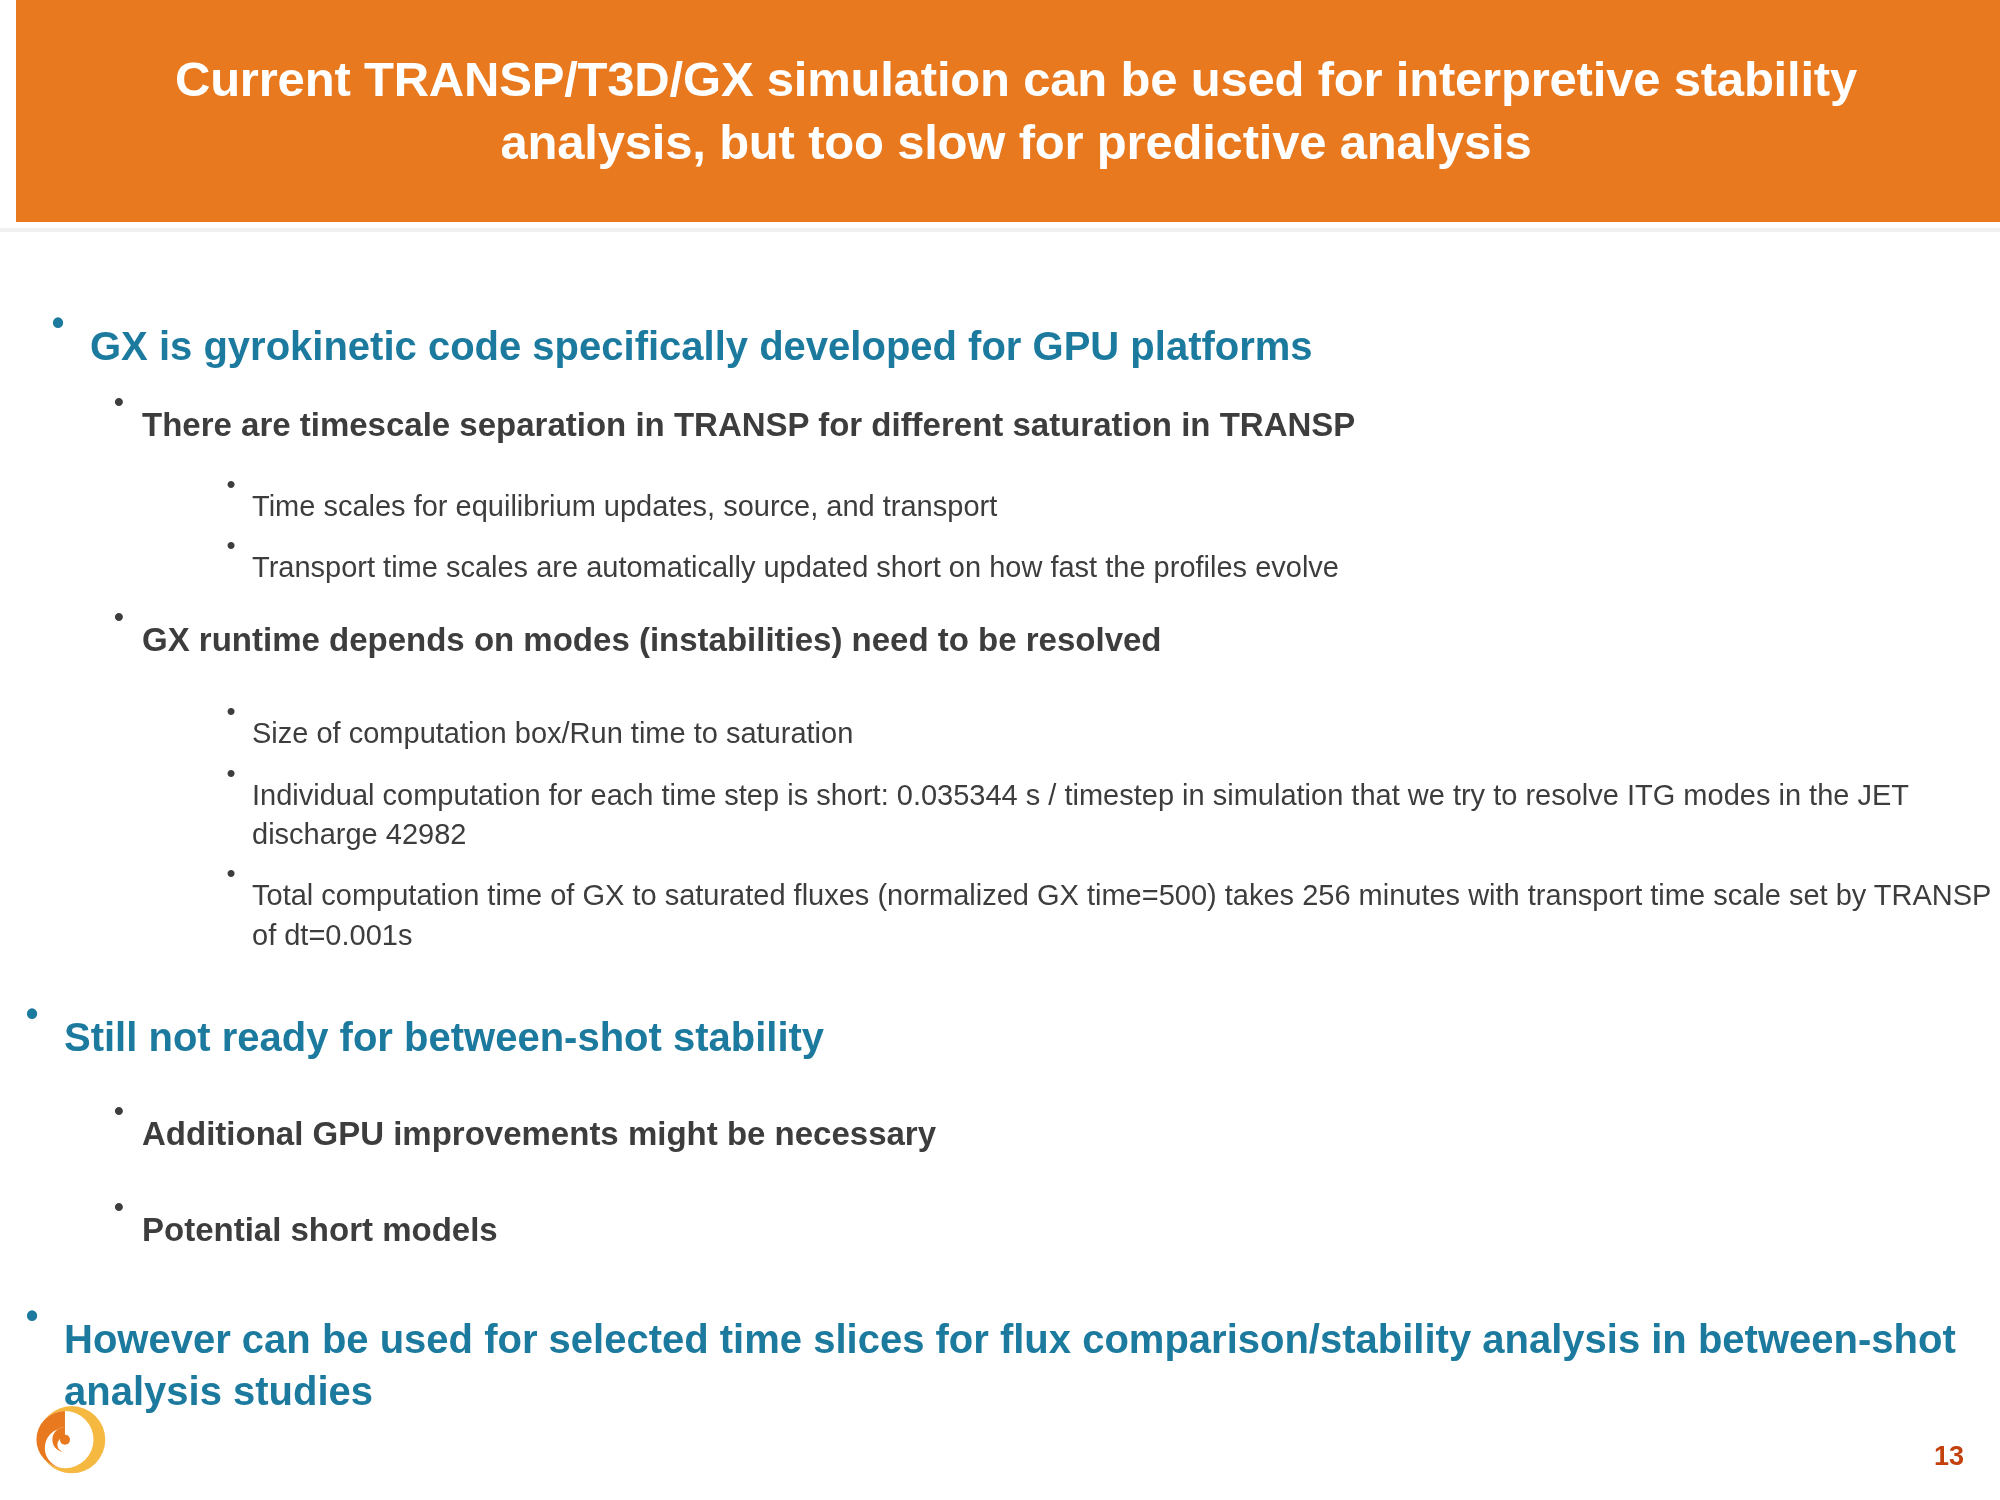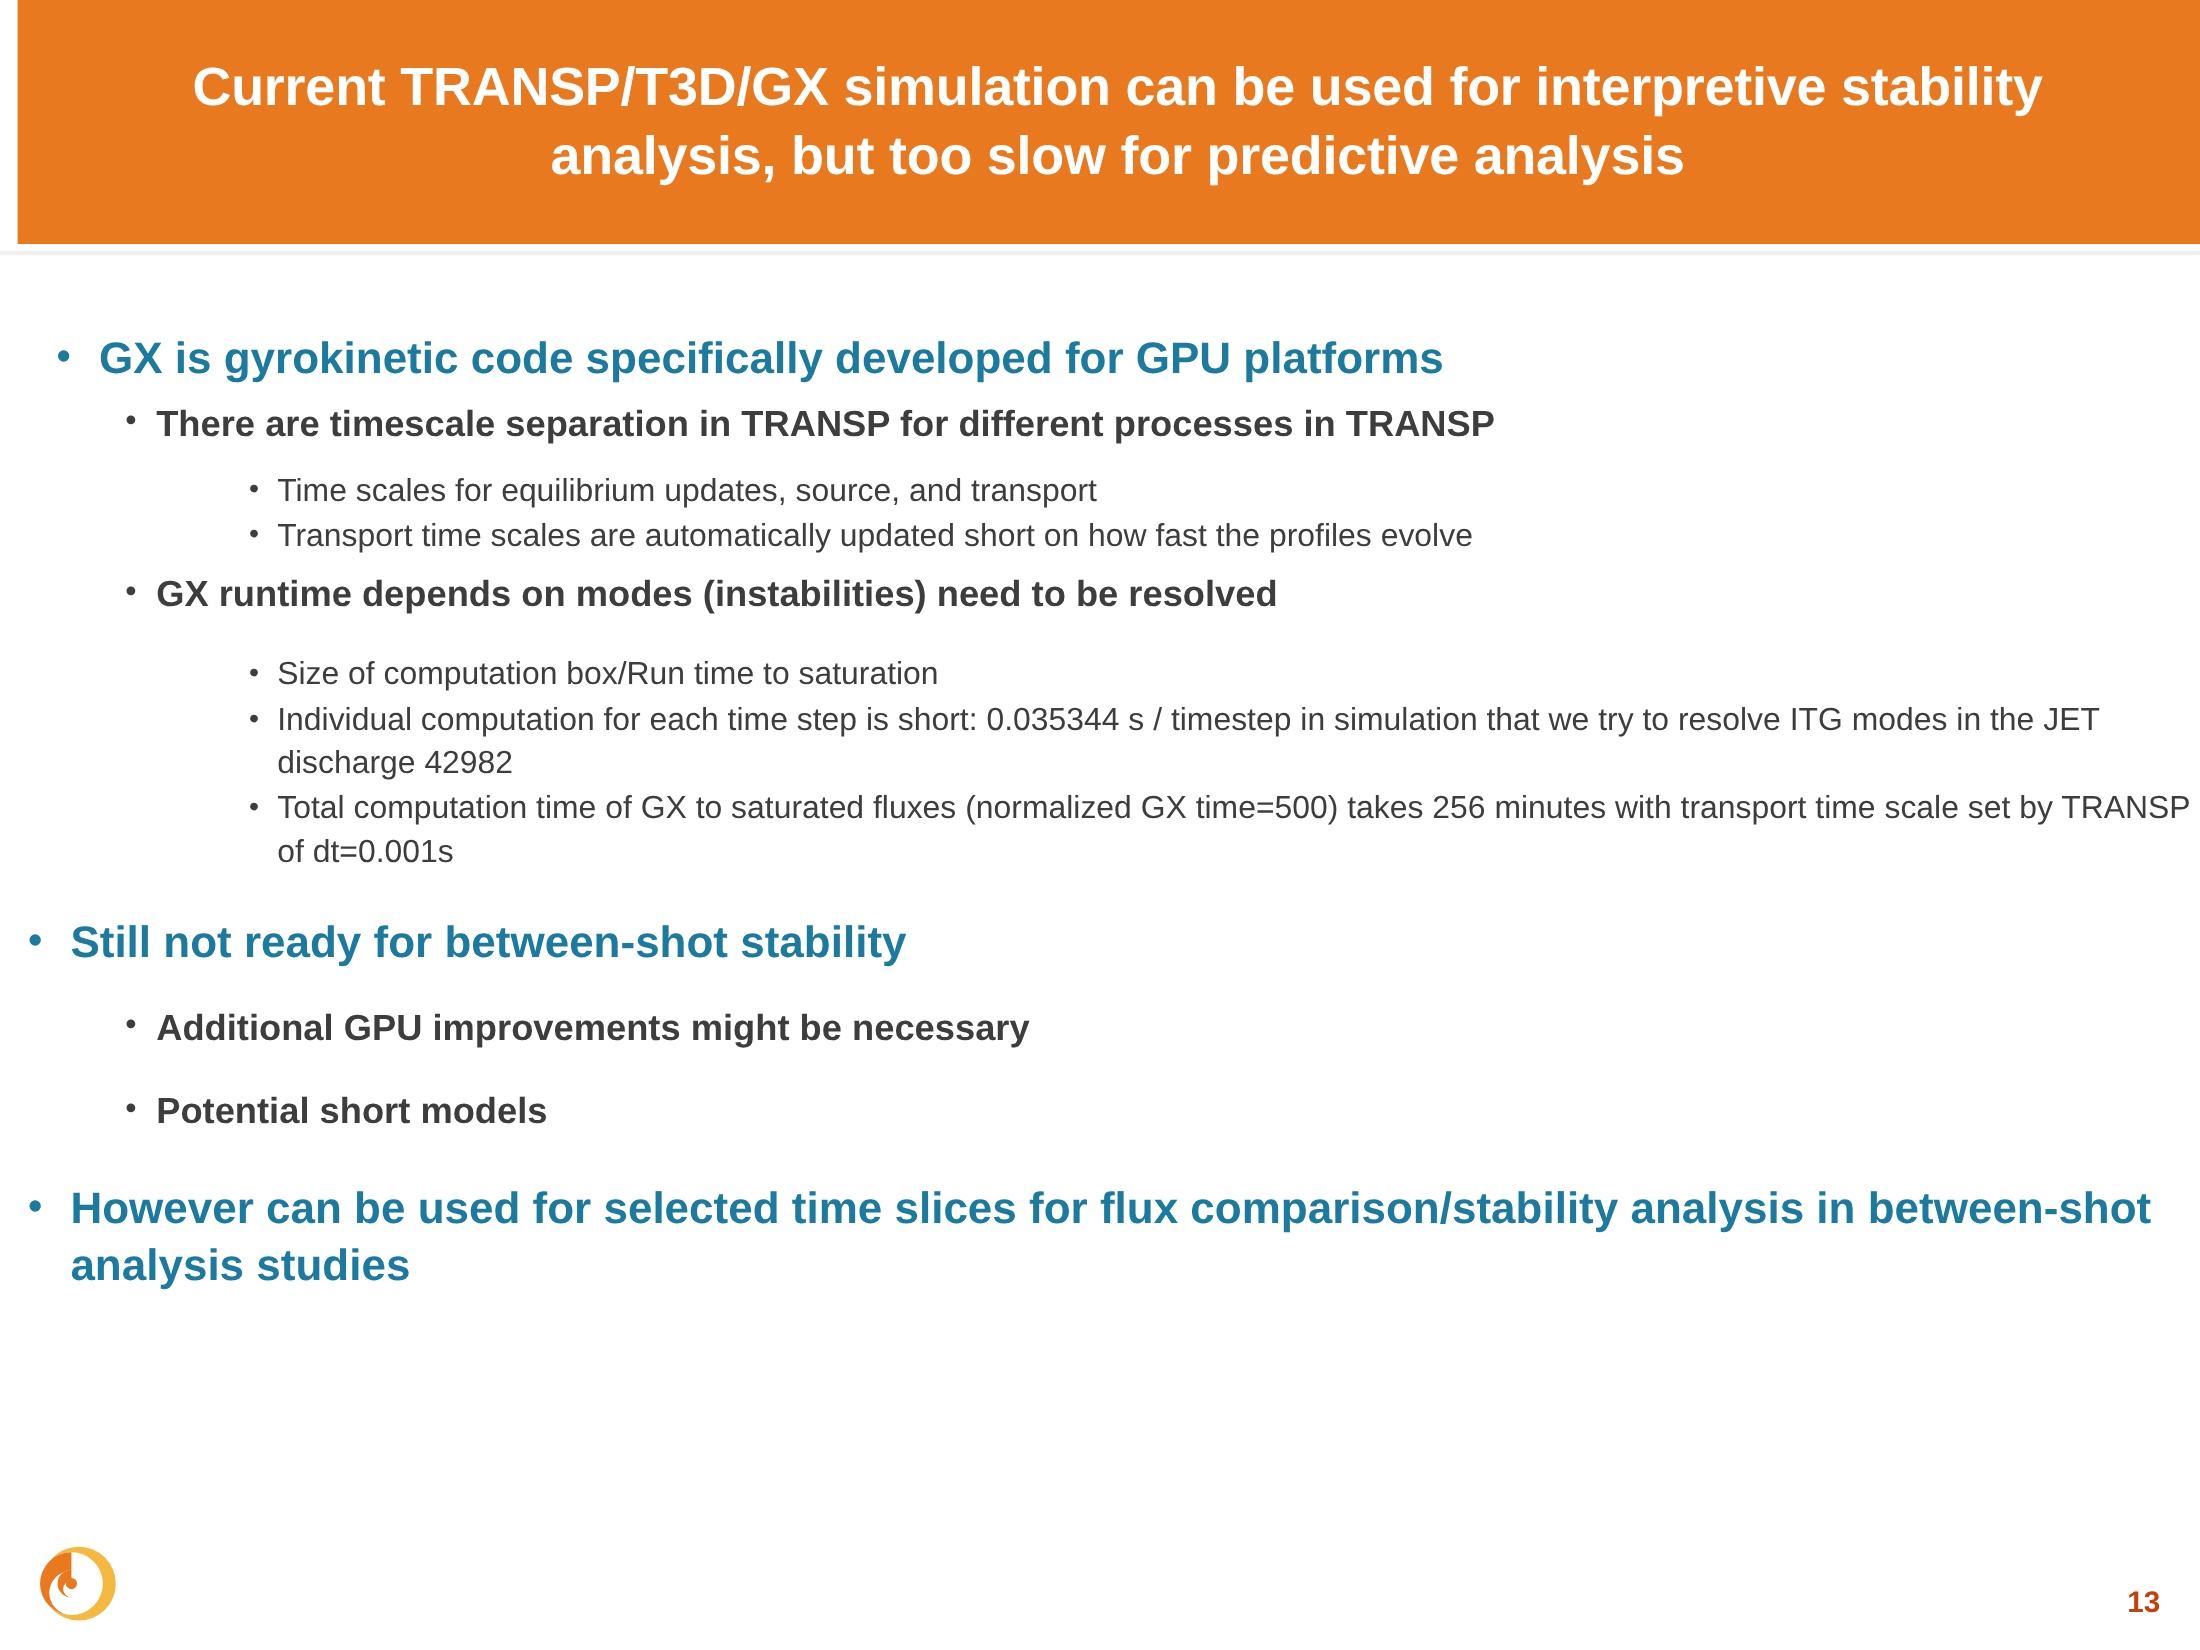--- a/index.html
+++ b/index.html
@@ -75,20 +75,21 @@
     display: flex;
     align-items: flex-start;
   }
   li.item .bullet {
     flex: 0 0 auto;
     text-align: center;
     color: inherit;
   }
   li.item .txt {
     flex: 1 1 auto;
+    margin-top: 20px;
   }
 
   
   .l1 {
     color: #1b7a9e;
     font-size: 40px;
     font-weight: bold;
     line-height: 1.32;
     margin-bottom: 10px;
   }
@@ -157,21 +158,21 @@
   <div class="body">
     <ul class="lvl">
 
       <li class="item l1 l1a">
         <span class="bullet">•</span>
         <span class="txt">GX is gyrokinetic code specifically developed for GPU platforms</span>
       </li>
 
       <li class="item l2">
         <span class="bullet">•</span>
-        <span class="txt">There are timescale separation in TRANSP for different processes in TRANSP</span>
+        <span class="txt">There are timescale separation in TRANSP for different saturation in TRANSP</span>
       </li>
 
       <div class="sp-14"></div>
 
       <li class="item l3">
         <span class="bullet">•</span>
         <span class="txt">Time scales for equilibrium updates, source, and transport</span>
       </li>
 
       <li class="item l3">

